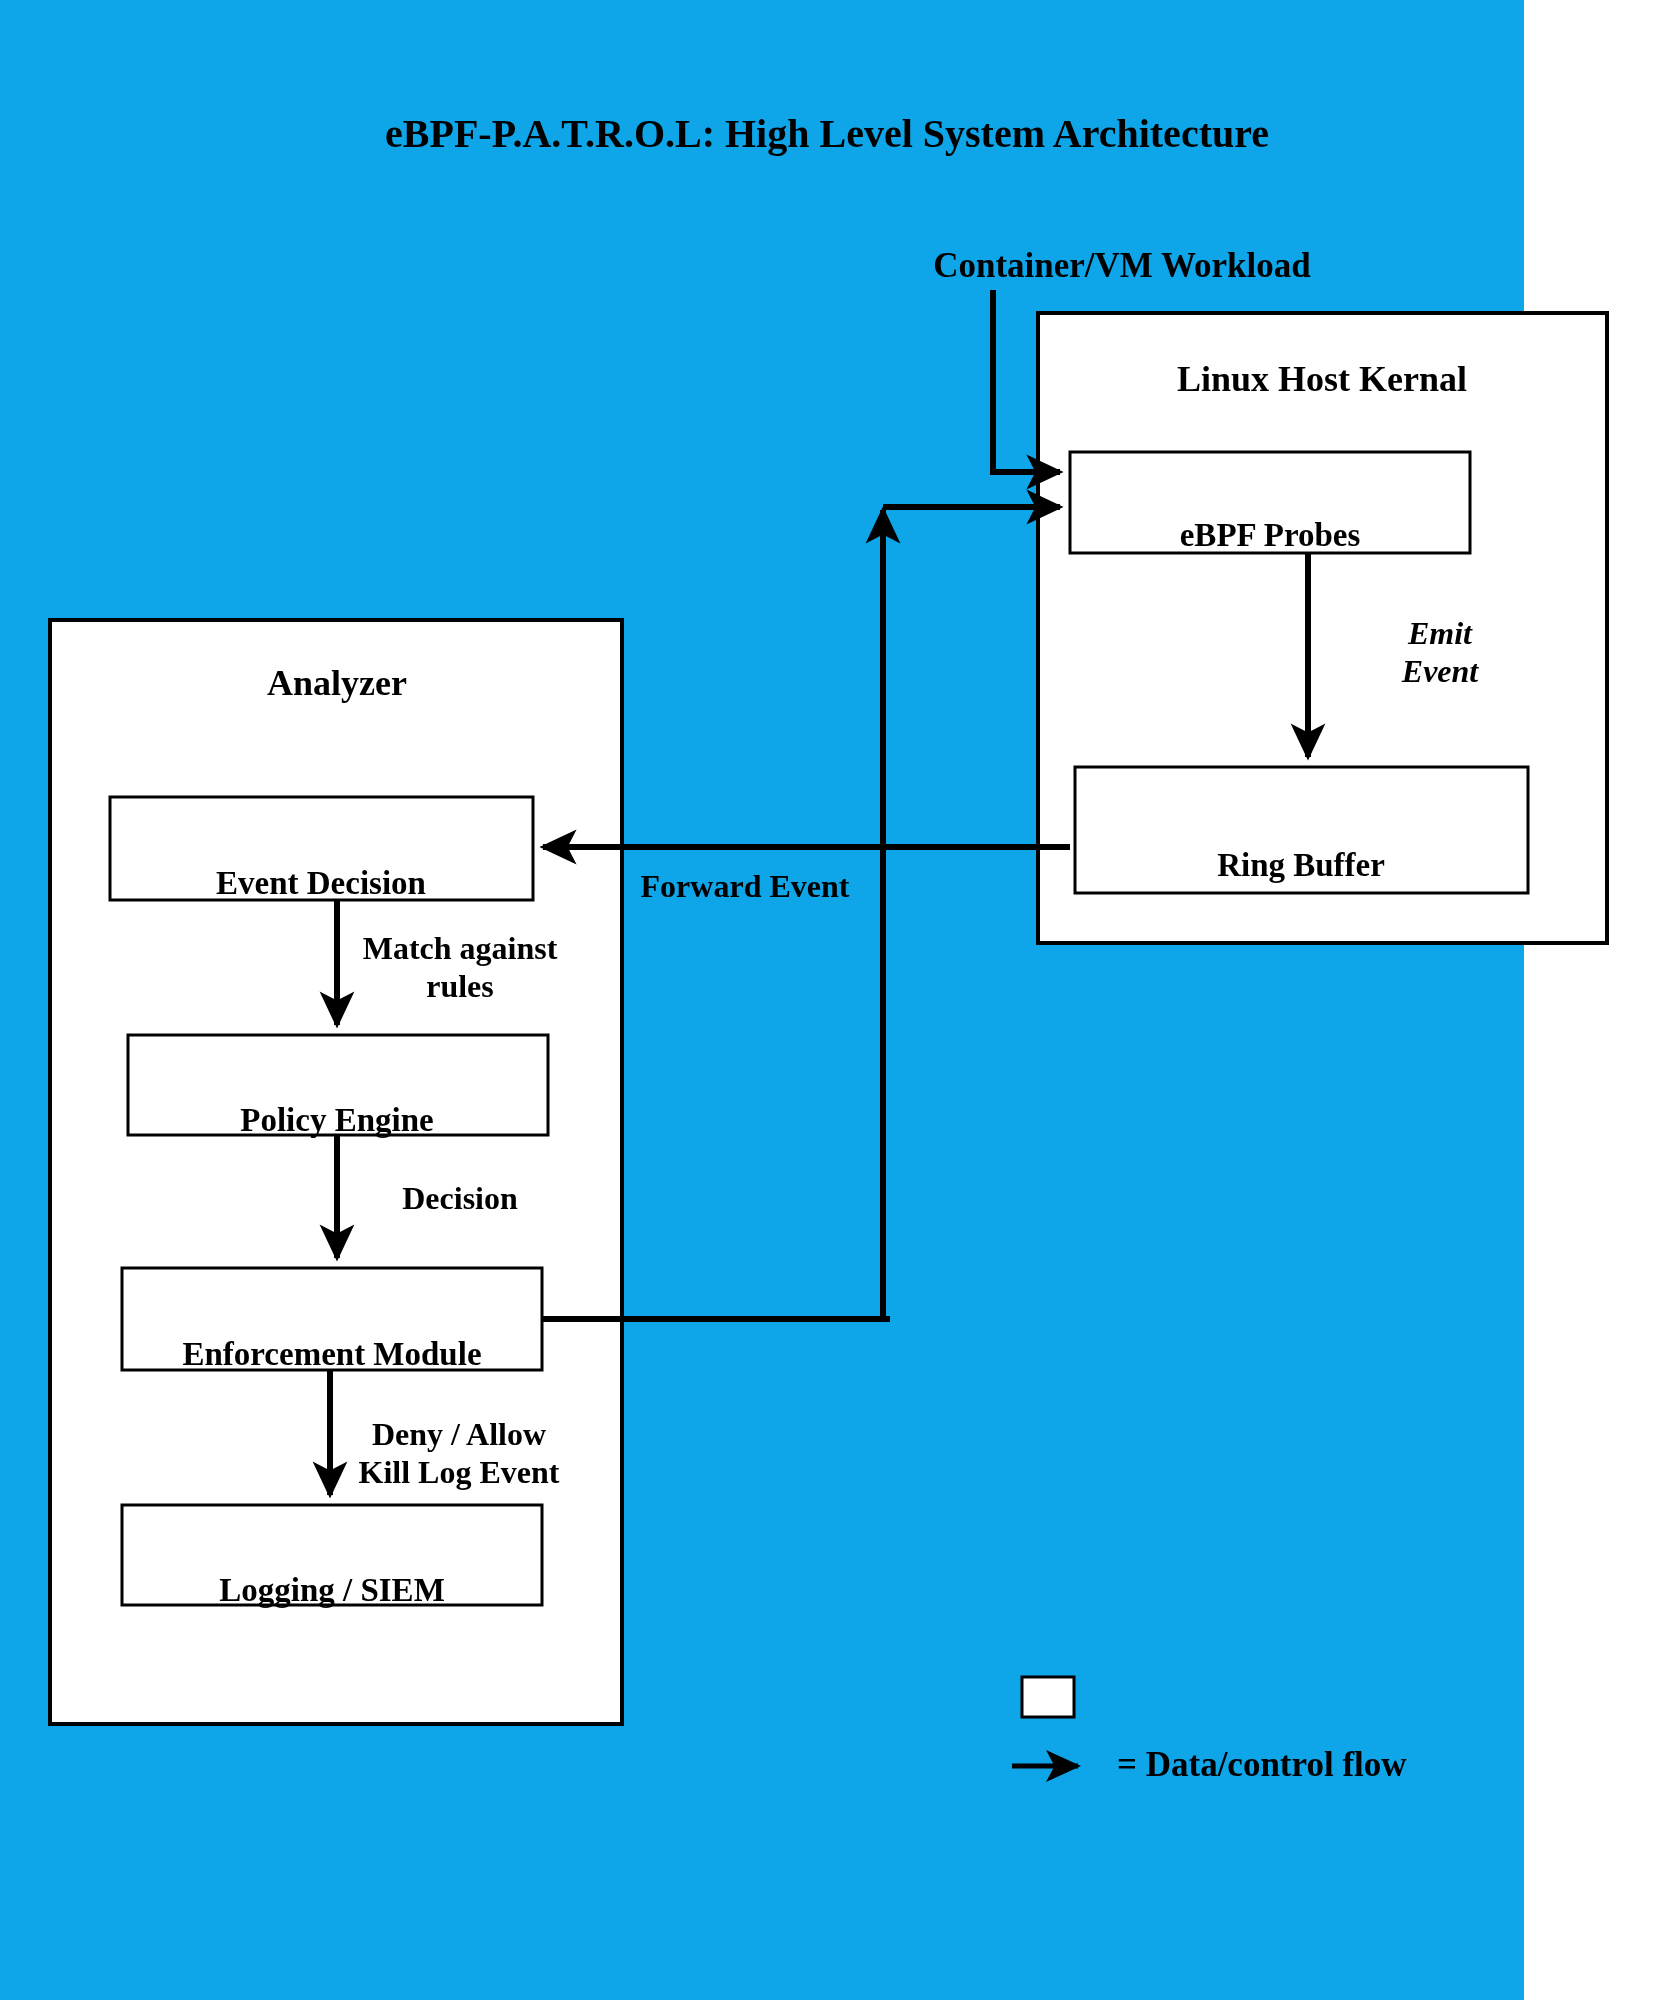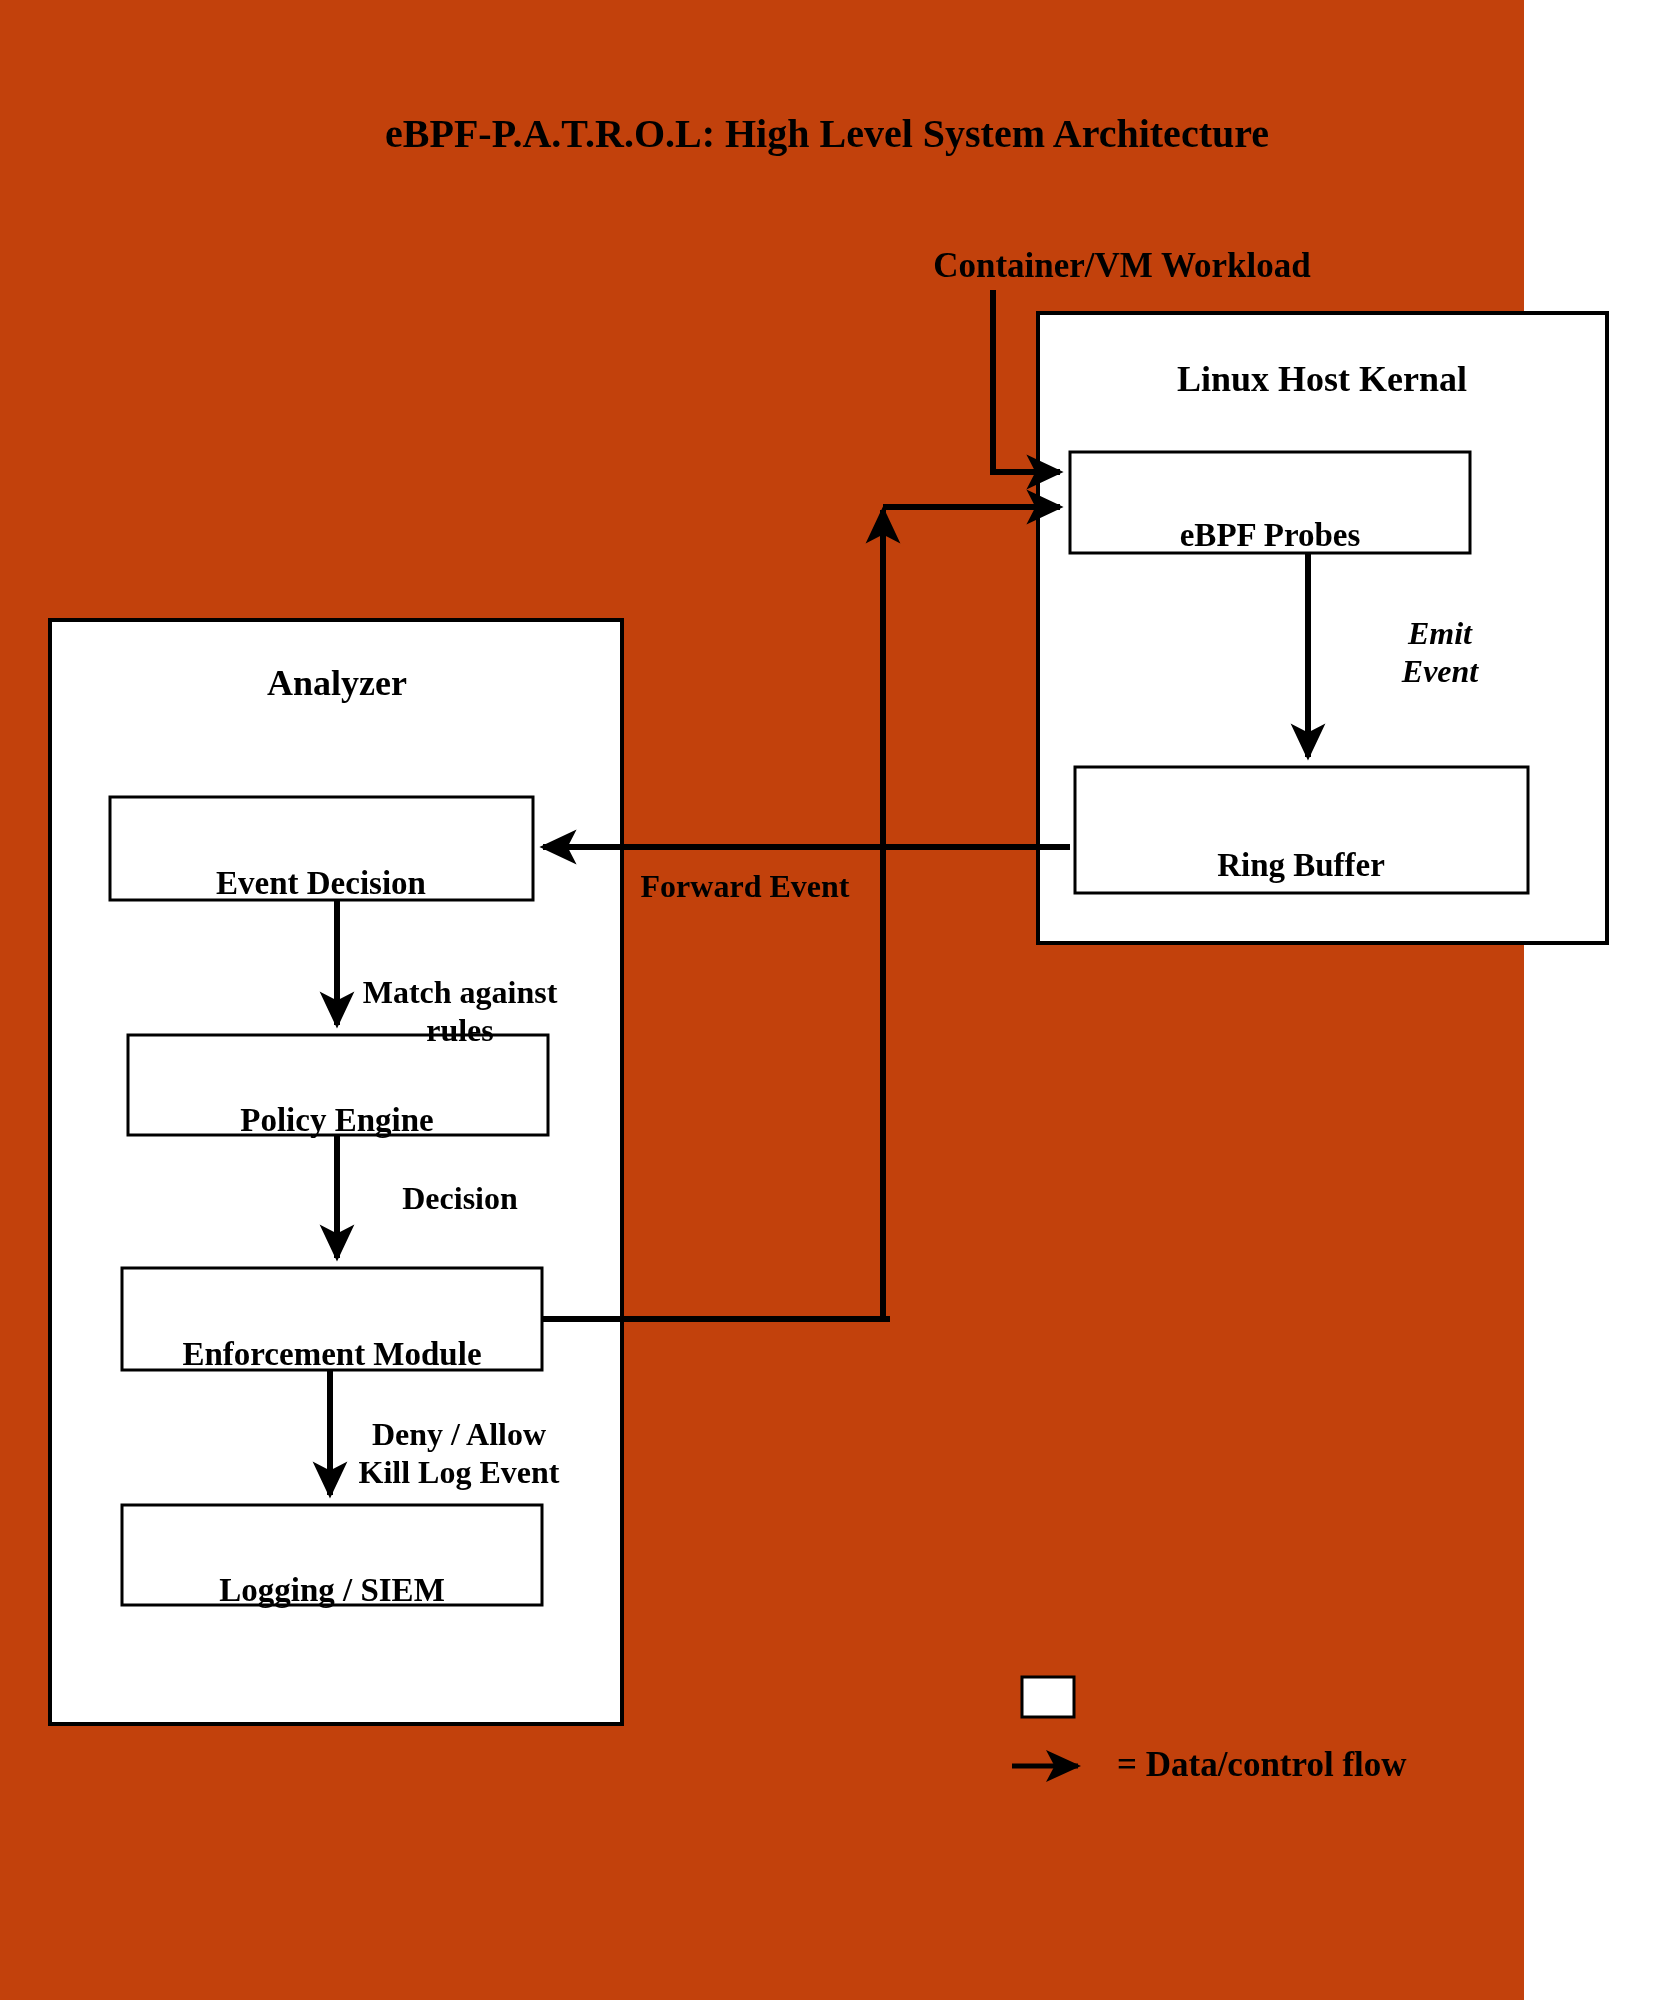--- a/index.html
+++ b/index.html
@@ -11,21 +11,21 @@
     width: 1654px;
     height: 2000px;
     font-family: "Liberation Serif", "DejaVu Serif", serif;
     color: #000000;
     overflow: hidden;
   }
   #diagram-root {
     position: relative;
     width: 1524px;
     height: 2000px;
-    background: #c2410c;
+    background: #0ea5e9;
   }
   svg.diagram-svg {
     position: absolute;
     top: 0;
     left: 0;
     width: 1654px;
     height: 2000px;
   }
   .box-rect {
     fill: #ffffff;
@@ -153,21 +153,21 @@
   <div class="txt center group-label" style="left:337px; top:662px;">Analyzer</div>
 
   <div class="txt center box-label" style="left:321px; top:831px;">Event Decision</div>
 
   <div class="txt center box-label" style="left:337px; top:1068px;">Policy Engine</div>
 
   <div class="txt center box-label" style="left:332px; top:1302px;">Enforcement Module</div>
 
   <div class="txt center box-label" style="left:332px; top:1538px;">Logging / SIEM</div>
 
-  <div class="txt center edge-label" style="left:460px; top:930px;margin-top:44px;">Match against
+  <div class="txt center edge-label" style="left:460px; top:930px;">Match against
 rules</div>
 
   <div class="txt center edge-label" style="left:460px; top:1180px;">Decision</div>
 
   <div class="txt center edge-label" style="left:459px; top:1416px;">Deny / Allow
 Kill Log Event</div>
 
   <div class="txt center edge-label" style="left:745px; top:868px;">Forward Event</div>
 
 

